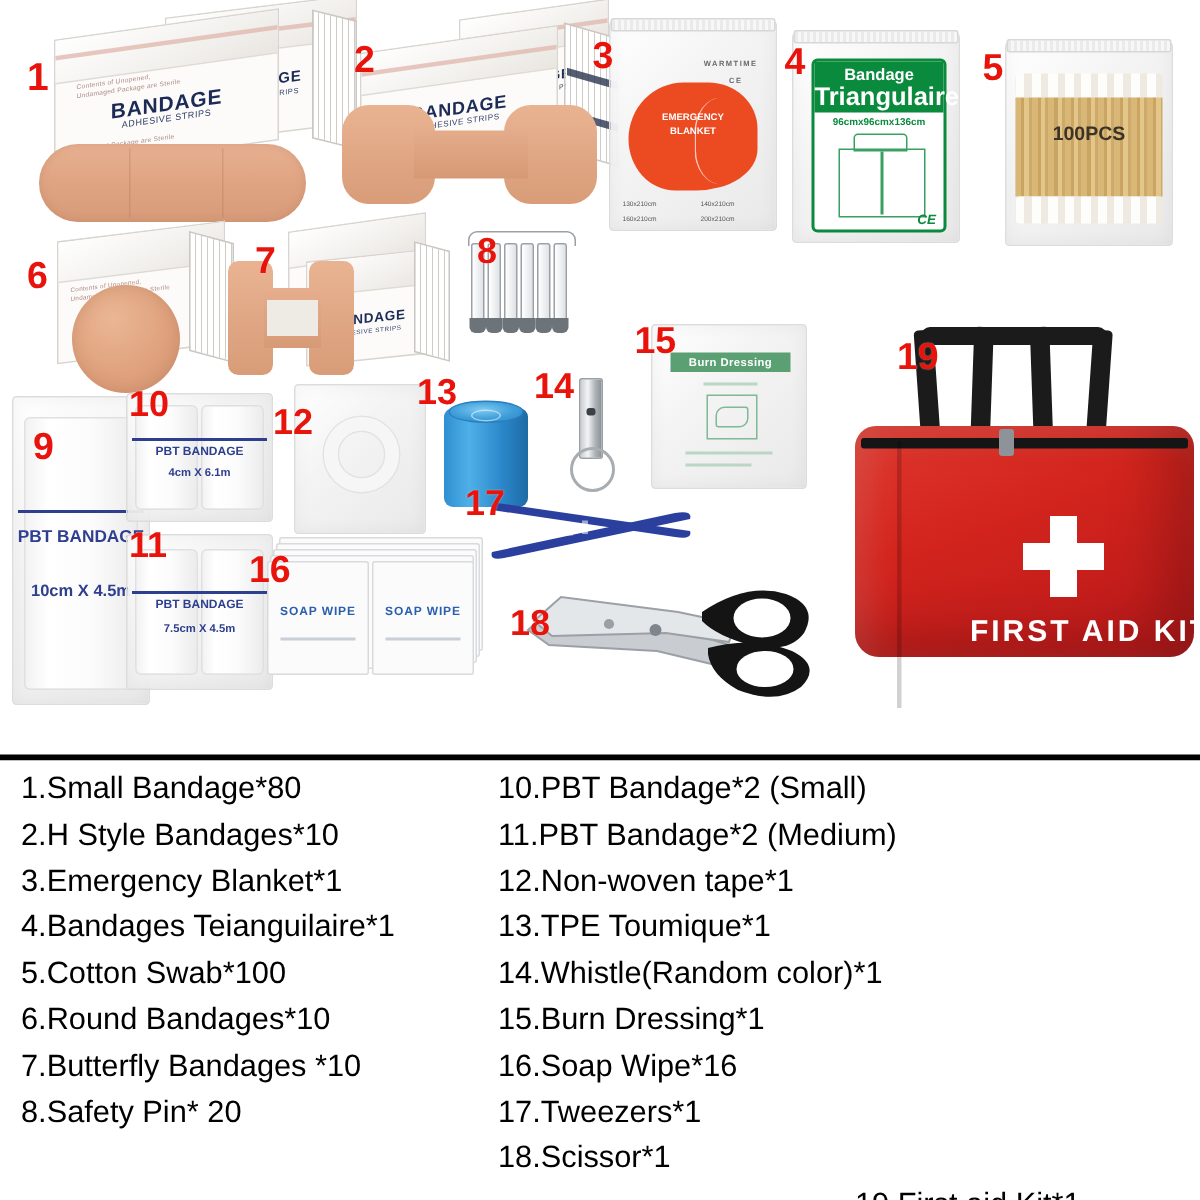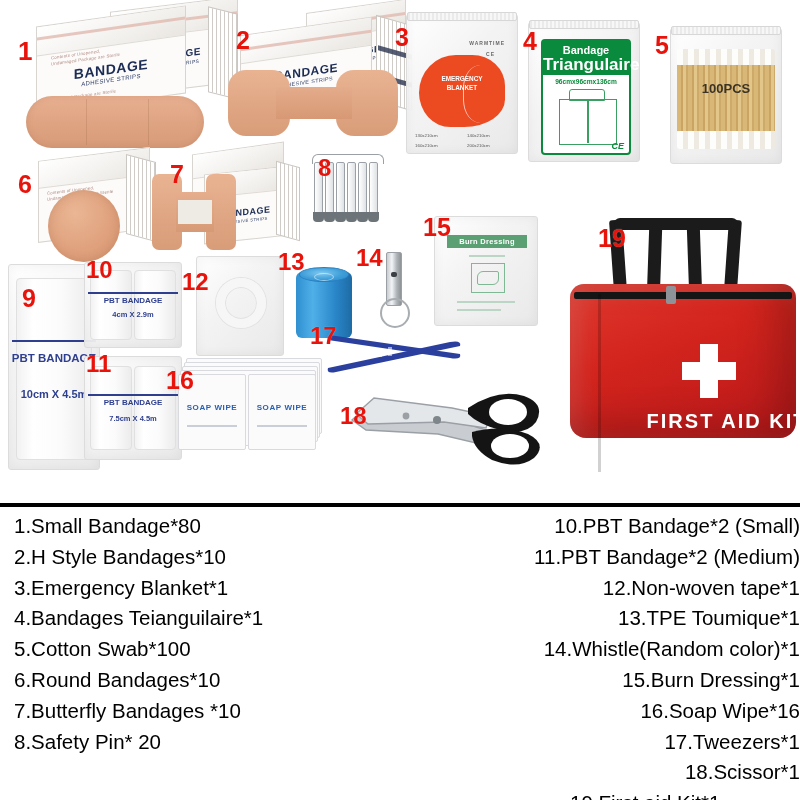--- a/index.html
+++ b/index.html
@@ -241,21 +241,21 @@
   
   #divider {
     position:absolute; left:0; top:503px; width:800px; height:4px; background:#000;
   }
   #list-area {
     position:absolute; left:0; top:507px; width:800px; height:293px;
     background:#fff;
   }
   .col { position:absolute; top:4px; }
   #col-left { left:14px; width:320px; }
-  #col-right { left:332px; width:468px;text-align:right; }
+  #col-right { left:332px; width:468px; }
   .li {
     color:#000; font-size:20.5px; line-height:30.8px;
     font-family:"Liberation Sans", sans-serif; white-space:nowrap;
   }
   #li-19 {
     position:absolute; left:238px; top:277px;
     color:#000; font-size:20.5px; line-height:30.8px; white-space:nowrap;
   }
 </style>
 </head>
@@ -428,21 +428,21 @@
       <div class="dim" style="top:124px;font-size:11px;">10cm X 4.5m</div>
       <div class="num" style="left:14px;top:22px;font-size:25px;">9</div>
     </div>
 
     <div class="item pbt" style="left:84px;top:262px;width:98px;height:86px;">
       <div class="pouch" style="left:0;top:0;width:98px;height:86px;"></div>
       <div class="roll" style="left:6px;top:8px;width:42px;height:70px;"></div>
       <div class="roll" style="left:50px;top:8px;width:42px;height:70px;"></div>
       <div class="line" style="top:30px;"></div>
       <div class="txt" style="top:34px;font-size:8px;">PBT BANDAGE</div>
-      <div class="dim" style="top:48px;font-size:7.5px;">4cm X 2.9m</div>
+      <div class="dim" style="top:48px;font-size:7.5px;">4cm X 6.1m</div>
       <div class="num" style="left:2px;top:-4px;font-size:24px;">10</div>
     </div>
 
     <div class="item pbt" style="left:84px;top:356px;width:98px;height:104px;">
       <div class="pouch" style="left:0;top:0;width:98px;height:104px;"></div>
       <div class="roll" style="left:6px;top:10px;width:42px;height:84px;"></div>
       <div class="roll" style="left:50px;top:10px;width:42px;height:84px;"></div>
       <div class="line" style="top:38px;"></div>
       <div class="txt" style="top:42px;font-size:8px;">PBT BANDAGE</div>
       <div class="dim" style="top:58px;font-size:7.5px;">7.5cm X 4.5m</div>

